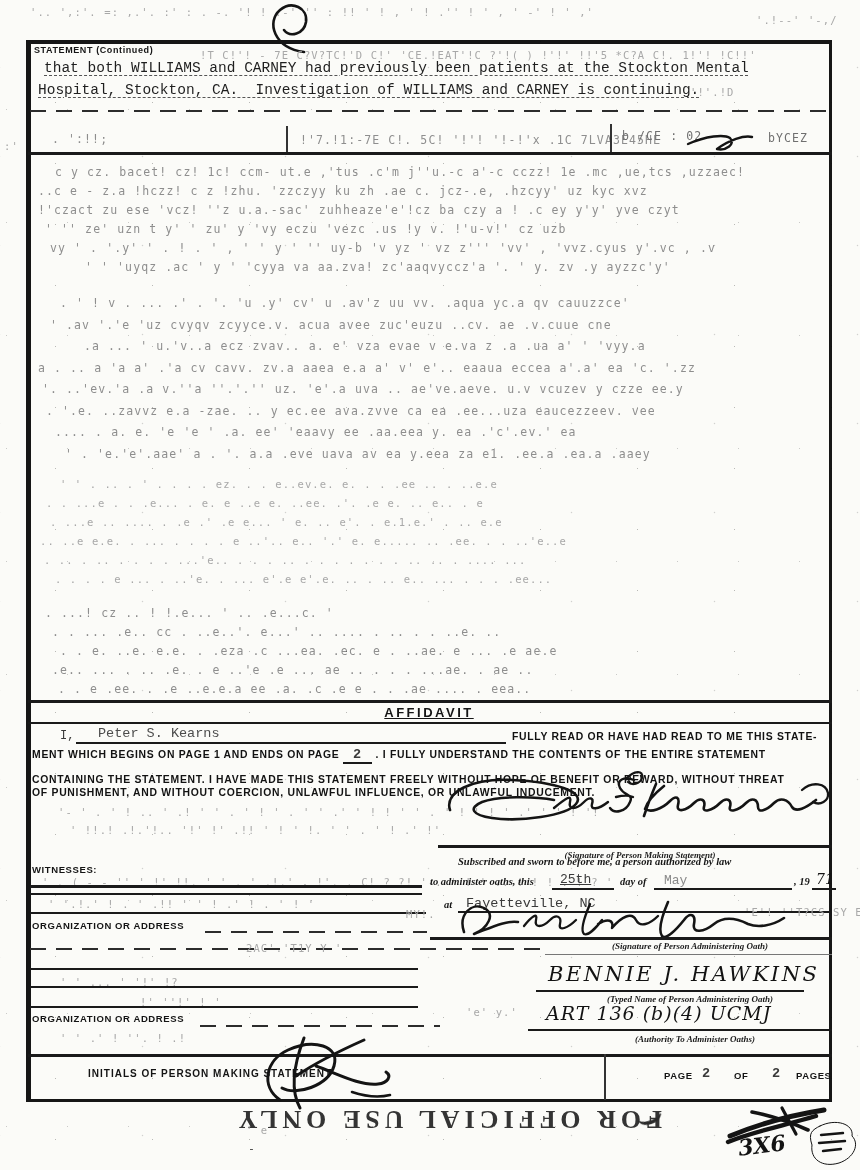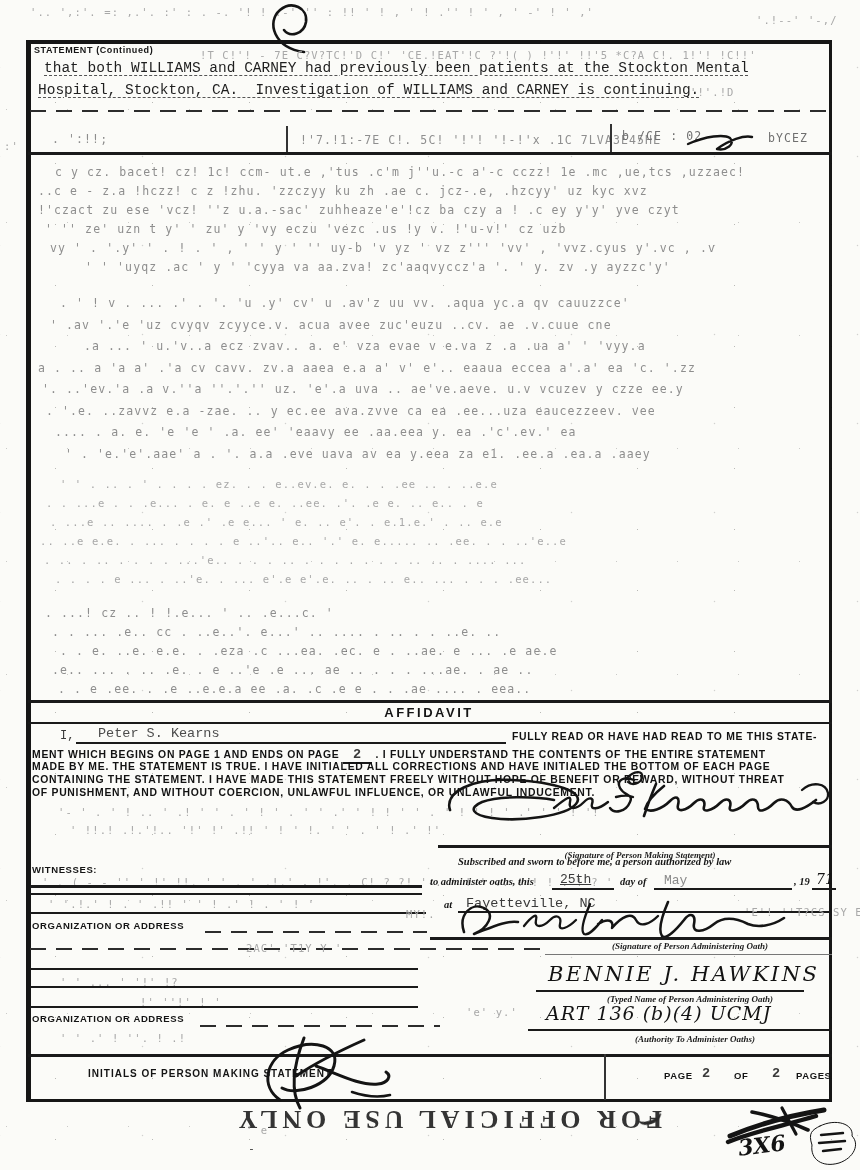--- a/index.html
+++ b/index.html
@@ -99,34 +99,33 @@
   <div class="abs bleed light" style="left:44px;top:554px;">. .. . .. . . . . ...'e.. . . . .. . . . . . . . .. .. . .... ...</div>
   <div class="abs bleed light" style="left:55px;top:573px;">. . . . e ... . ..'e. . ... e'.e e'.e. .. . .. e.. ... . . . .ee...</div>
 
   <div class="abs bleed" style="left:45px;top:606px;">. ...! cz .. ! !.e... ' .. .e...c. '</div>
   <div class="abs bleed" style="left:52px;top:625px;">. . ... .e.. cc . ..e..'. e...' .. .... . .. . . ..e. ..</div>
   <div class="abs bleed" style="left:60px;top:644px;">. . e. ..e. e.e. . .eza .c ...ea. .ec. e . ..ae. e ... .e ae.e</div>
   <div class="abs bleed" style="left:52px;top:663px;">.e.. ... . .. .e. . e ..'e .e ... ae .. . . . ...ae. . ae ..</div>
   <div class="abs bleed" style="left:58px;top:682px;">. . e .ee. . .e ..e.e.a ee .a. .c .e e . . .ae .... . eea..</div>
 
   <div class="rule" style="left:28px;top:700px;width:804px;height:3px;"></div>
-  <div class="abs title" style="left:26px;top:705px;width:806px;">AFFIDAVIT</div>
+  <div class="abs title" style="left:26px;top:705px;width:806px;text-decoration:underline;">AFFIDAVIT</div>
   <div class="rule" style="left:28px;top:722px;width:804px;height:2px;"></div>
 
   <div class="abs entry" style="left:60px;top:729px;font-size:12px;">I,</div>
   <div class="abs entry" style="left:98px;top:726px;font-size:13.5px;color:#4c4c4c;">Peter S. Kearns</div>
   <div class="fill" style="left:76px;top:728px;width:430px;height:14px;"></div>
   <div class="abs affbody" style="left:512px;top:731px;">FULLY READ OR HAVE HAD READ TO ME THIS STATE-</div>
 
   <div class="abs affbody" style="left:32px;top:747px;">
     <span>MENT WHICH BEGINS ON PAGE 1 AND ENDS ON PAGE</span>
     <span class="entry" style="border-bottom:2px solid #1a1a1a;padding:0 10px;font-size:13.5px;">2</span>
     <span>. I FULLY UNDERSTAND THE CONTENTS OF THE ENTIRE STATEMENT</span>
   </div>
-  <div class="abs affbody" style="left:32px;top:761px;">MADE BY ME. THE STATEMENT IS TRUE. I HAVE INITIALED ALL CORRECTIONS AND HAVE INITIALED THE BOTTOM OF EACH PAGE</div>
   <div class="abs affbody" style="left:32px;top:774px;">CONTAINING THE STATEMENT. I HAVE MADE THIS STATEMENT FREELY WITHOUT HOPE OF BENEFIT OR REWARD, WITHOUT THREAT</div>
   <div class="abs affbody" style="left:32px;top:787px;">OF PUNISHMENT, AND WITHOUT COERCION, UNLAWFUL INFLUENCE, OR UNLAWFUL INDUCEMENT.</div>
 
   <div class="abs bleed light" style="left:58px;top:806px;">'- ' . ' ! .. ' .! ' ' . ' ! ' . ' ' .' ' ! ! ' ' . ' ! ' ! ' .' ' ' ! '!</div>
   <div class="abs bleed light" style="left:70px;top:824px;">' !!.! .!.'!.. '!' !' .!! ' ! ' !. ' ' . ' ! .' !'</div>
 
   <svg style="left:436px;top:766px;" width="396" height="62" viewBox="0 0 396 62">
     <path d="M14,44 C8,26 36,12 76,14 C120,16 150,26 140,38 C130,50 84,56 56,52 C36,49 32,42 46,36 C62,30 98,30 118,34" stroke-width="2.6"></path>
     <path d="M118,42 C130,32 136,28 134,36 C132,44 140,44 148,36 C154,30 158,32 156,38 C154,44 162,44 172,36" stroke-width="2.4"></path>
     <path d="M198,14 C188,10 180,14 184,22 C188,30 198,28 194,36 C190,46 178,48 174,42 M180,31 C188,29 193,29 197,31" stroke-width="2.4"></path>

